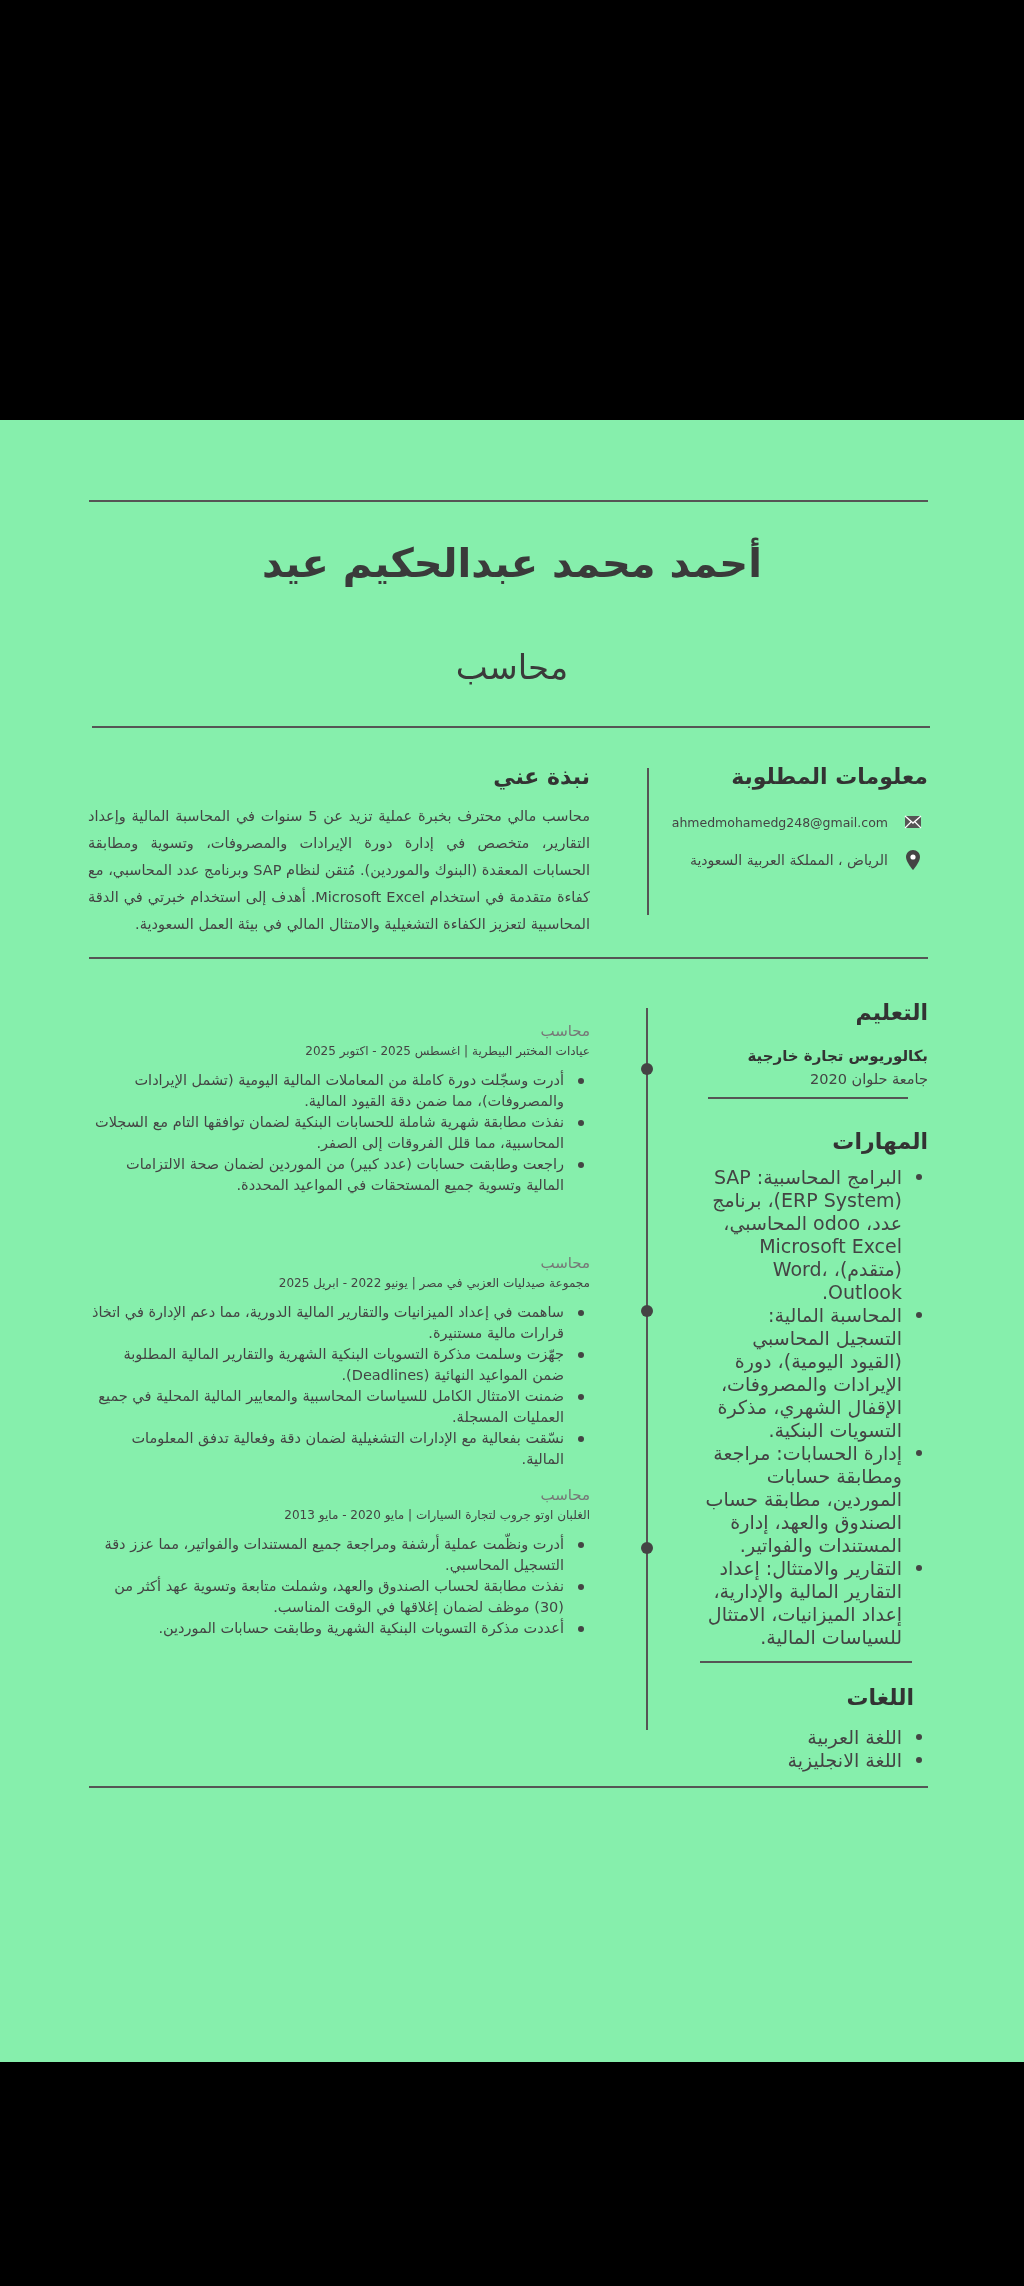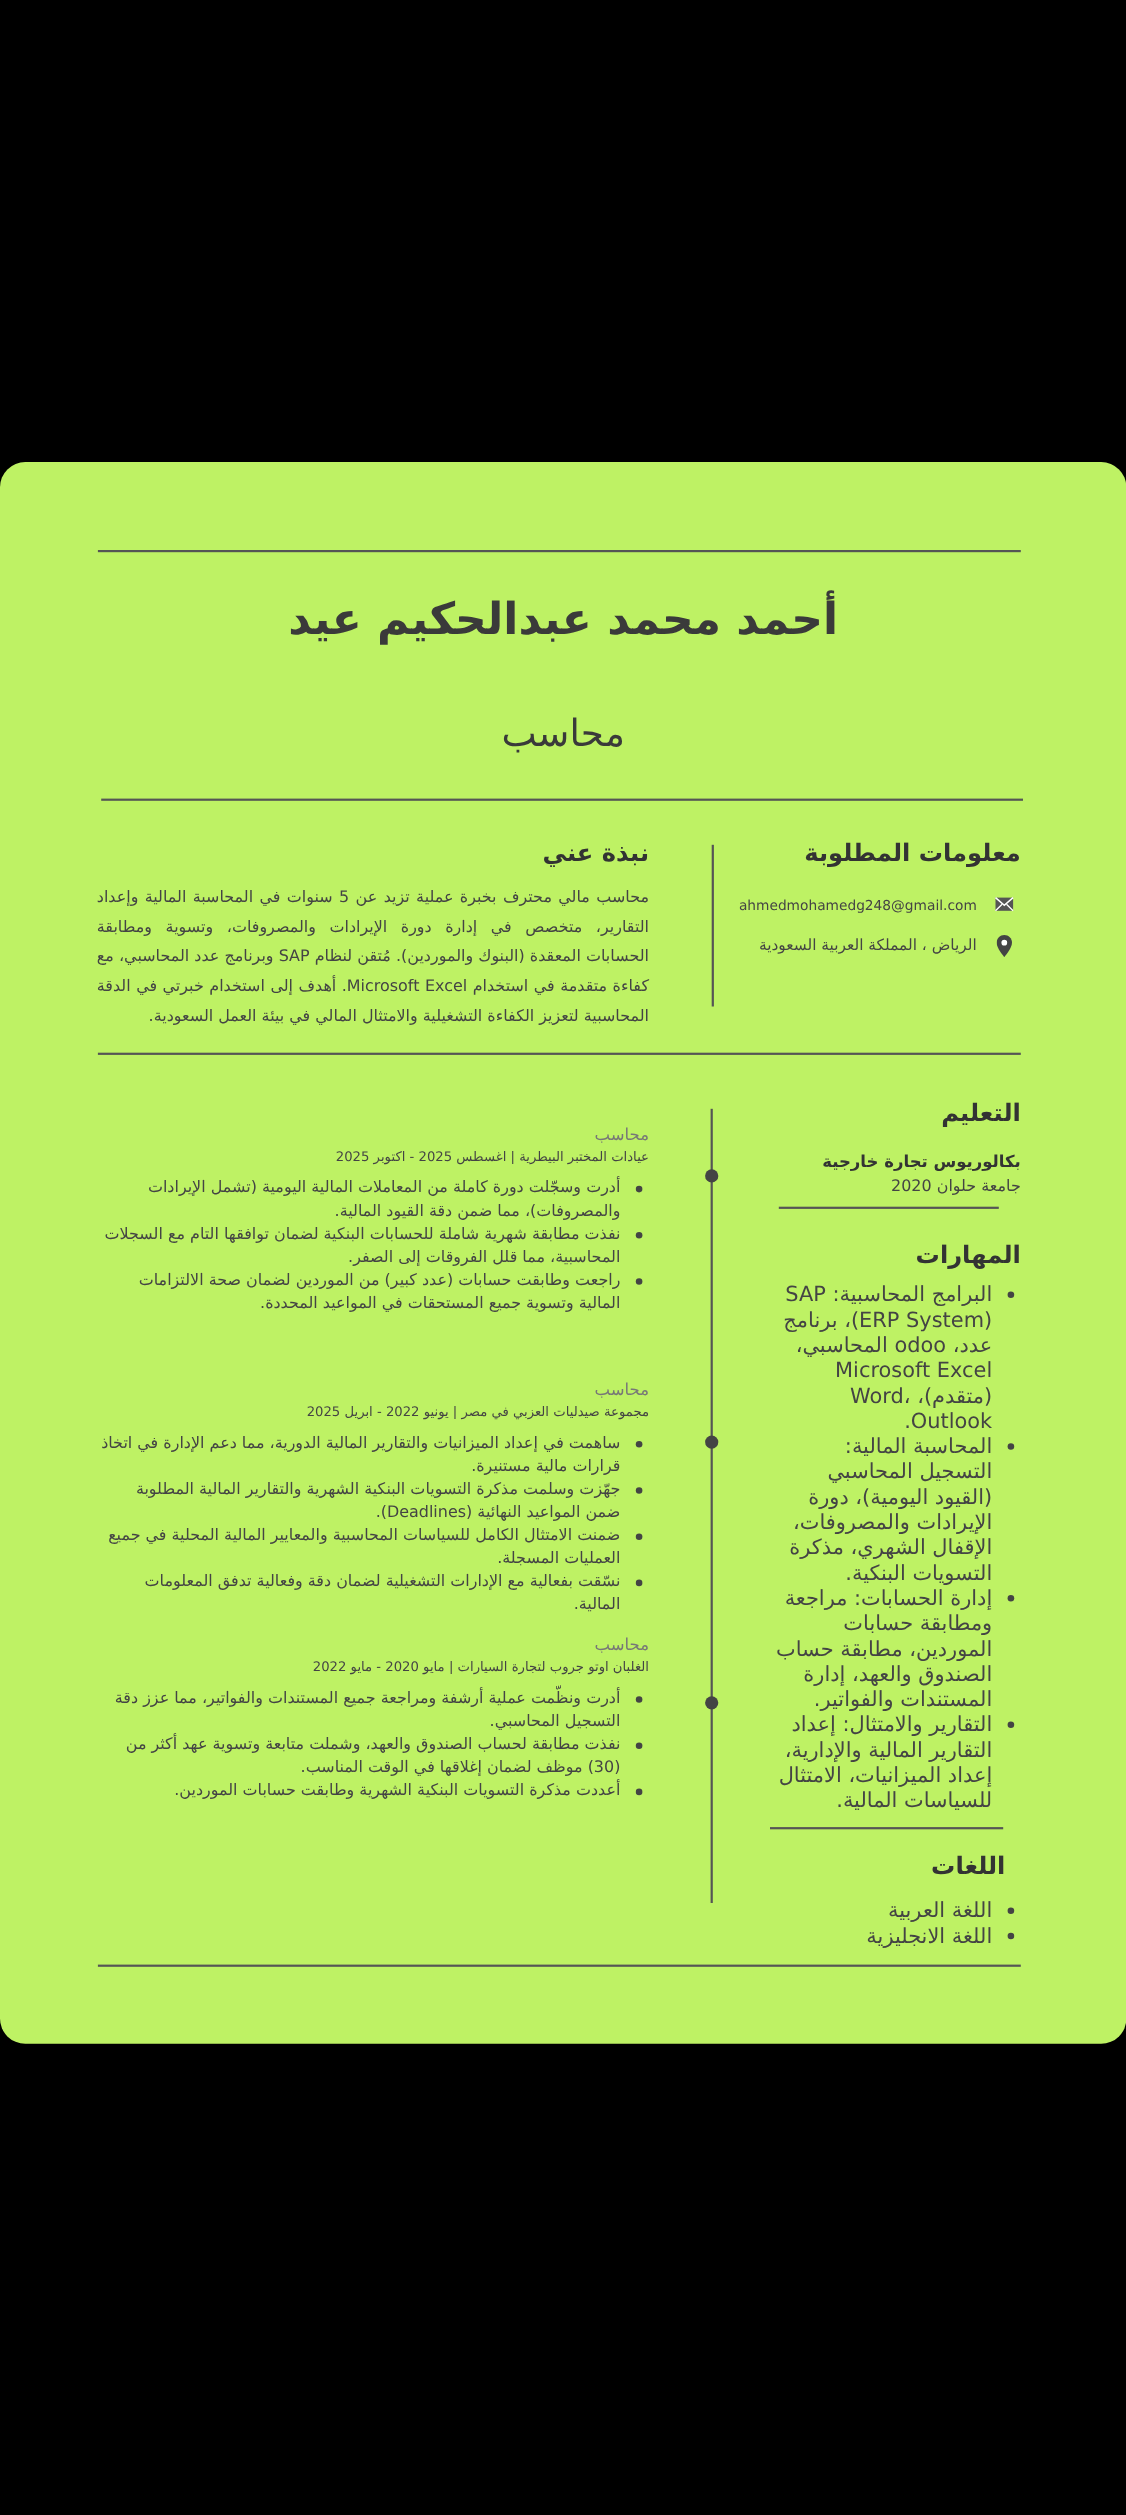--- a/index.html
+++ b/index.html
@@ -1,18 +1,18 @@
 <!DOCTYPE html>
 <html><head>
 <meta charset="utf-8">
 <style>
   * { box-sizing: border-box; margin: 0; padding: 0; }
   html, body { width: 1024px; height: 2286px; background: #000; overflow: hidden; }
   body { position: relative; font-family: "DejaVu Sans", sans-serif; color: #333; }
-  .page { position: absolute; left: 0; top: 420px; width: 1024px; height: 1438px; background: #bef264; border-radius: 23px; }
+  .page { position: absolute; left: 0; top: 420px; width: 1024px; height: 1642px; background: #86efac; }
   .hr { position: absolute; height: 2px; background: #555; }
   .vline { position: absolute; width: 2px; background: #555; }
   .name { position: absolute; left: 0; width: 1024px; top: 120px; text-align: center; font-size: 40px; font-weight: bold; color: #3a3a3a; direction: rtl; }
   .job { position: absolute; left: 0; width: 1024px; top: 227px; text-align: center; font-size: 34px; color: #3a3a3a; direction: rtl; }
   .section-title { font-size: 22px; font-weight: bold; color: #333; direction: rtl; text-align: right; }
   .contact { position: absolute; left: 660px; top: 344px; width: 268px; direction: rtl; }
   .contact .row { display: flex; align-items: center; height: 38px; direction: rtl; }
   .contact .icon { width: 22px; height: 22px; display: flex; align-items: center; justify-content: center; margin-left: 14px; margin-right: 4px; }
   .contact .val { font-size: 14px; color: #444; }
   .contact .val.ltr { direction: ltr; }
@@ -100,21 +100,21 @@
       <ul class="bullets">
         <li>ساهمت في إعداد الميزانيات والتقارير المالية الدورية، مما دعم الإدارة في اتخاذ قرارات مالية مستنيرة.</li>
         <li>جهّزت وسلمت مذكرة التسويات البنكية الشهرية والتقارير المالية المطلوبة ضمن المواعيد النهائية (Deadlines).</li>
         <li>ضمنت الامتثال الكامل للسياسات المحاسبية والمعايير المالية المحلية في جميع العمليات المسجلة.</li>
         <li>نسّقت بفعالية مع الإدارات التشغيلية لضمان دقة وفعالية تدفق المعلومات المالية.</li>
       </ul>
     </div>
 
     <div class="job-block" style="margin-top:16px;">
       <div class="job-title">محاسب</div>
-      <div class="job-company">الغلبان اوتو جروب لتجارة السيارات | مايو 2020 - مايو 2022</div>
+      <div class="job-company">الغلبان اوتو جروب لتجارة السيارات | مايو 2020 - مايو 2013</div>
       <ul class="bullets">
         <li>أدرت ونظّمت عملية أرشفة ومراجعة جميع المستندات والفواتير، مما عزز دقة التسجيل المحاسبي.</li>
         <li>نفذت مطابقة لحساب الصندوق والعهد، وشملت متابعة وتسوية عهد أكثر من (30) موظف لضمان إغلاقها في الوقت المناسب.</li>
         <li>أعددت مذكرة التسويات البنكية الشهرية وطابقت حسابات الموردين.</li>
       </ul>
     </div>
   </div>
 
   <div class="side">
     <div class="section-title">التعليم</div>

